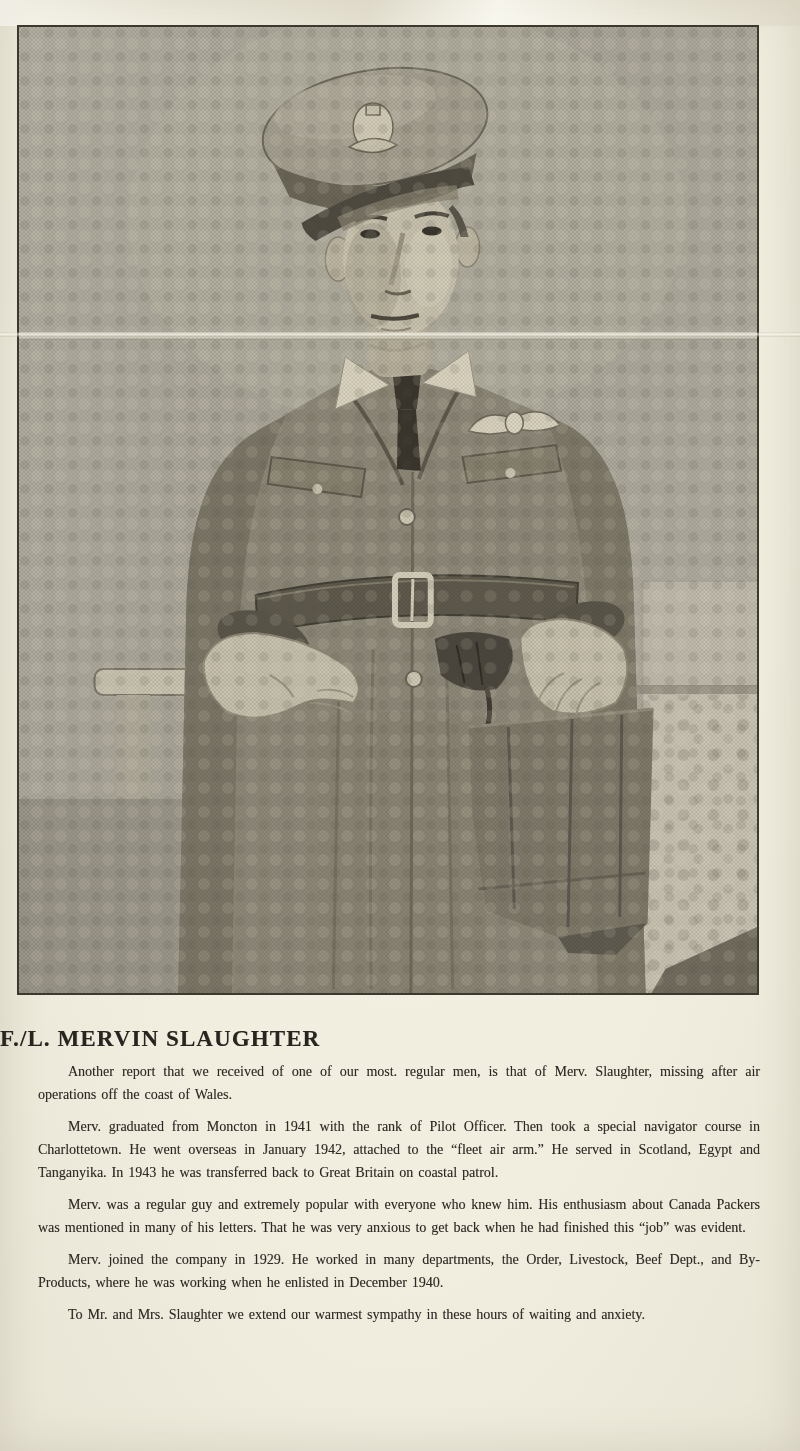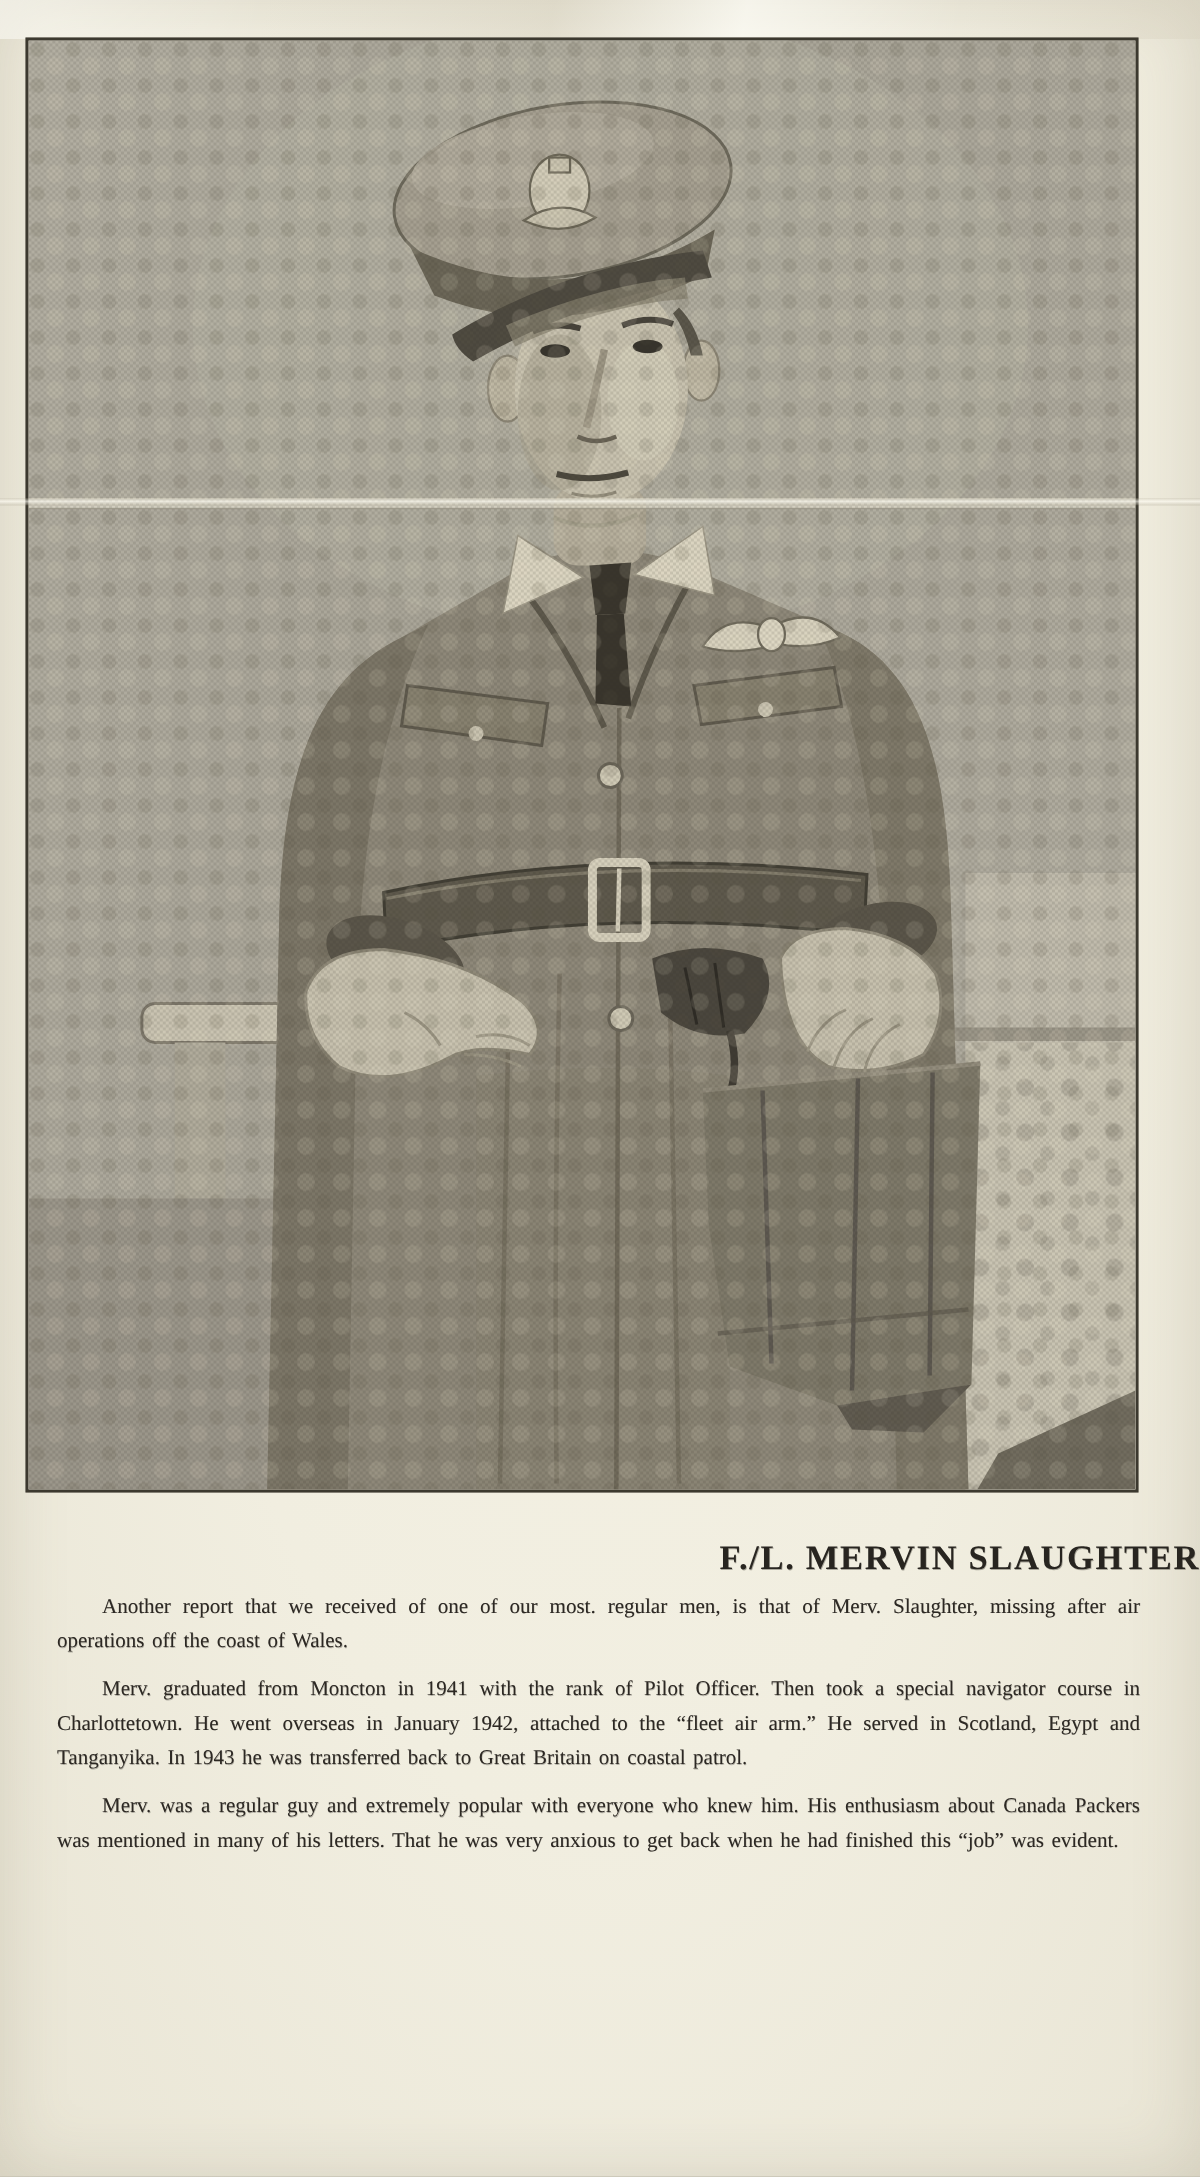--- a/index.html
+++ b/index.html
@@ -32,21 +32,21 @@
     opacity:.75;z-index:3;pointer-events:none;
   }
   .photo-frame{
     position:absolute;left:17px;top:25px;width:742px;height:970px;
     margin:0;border:2px solid #3c392f;box-sizing:border-box;
     background:#aca89b;z-index:1;
   }
   .photo-frame svg{display:block;width:100%;height:100%;}
   .article-title{
     position:absolute;top:1026px;left:0;width:100%;
-    text-align:right;margin:0;
+    text-align:left;margin:0;
     font-size:23px;font-weight:bold;letter-spacing:1.1px;
     color:#282520;
     text-shadow:.4px .4px 0 rgba(40,36,30,.35);
   }
   .article-body{
     position:absolute;top:1060px;left:38px;width:722px;
   }
   .article-body p{
     margin:0 0 9px 0;
     font-size:14px;line-height:23px;
@@ -220,15 +220,17 @@
   </figure>
 
   <div class="fold-crease"></div>
 
   <h1 class="article-title">F./L. MERVIN SLAUGHTER</h1>
 
   <div class="article-body">
     <p>Another report that we received of one of our most. regular men, is that of Merv. Slaughter, missing after air operations off the coast of Wales.</p>
     <p>Merv. graduated from Moncton in 1941 with the rank of Pilot Officer. Then took a special navigator course in Charlottetown. He went overseas in January 1942, attached to the “fleet air arm.” He served in Scotland, Egypt and Tanganyika. In 1943 he was transferred back to Great Britain on coastal patrol.</p>
     <p>Merv. was a regular guy and extremely popular with everyone who knew him. His enthusiasm about Canada Packers was mentioned in many of his letters. That he was very anxious to get back when he had finished this “job” was evident.</p>
+    <p>Merv. joined the company in 1929. He worked in many departments, the Order, Livestock, Beef Dept., and By-Products, where he was working when he enlisted in December 1940.</p>
+    <p>To Mr. and Mrs. Slaughter we extend our warmest sympathy in these hours of waiting and anxiety.</p>
   </div>
 
 </div>
 
 </body></html>

